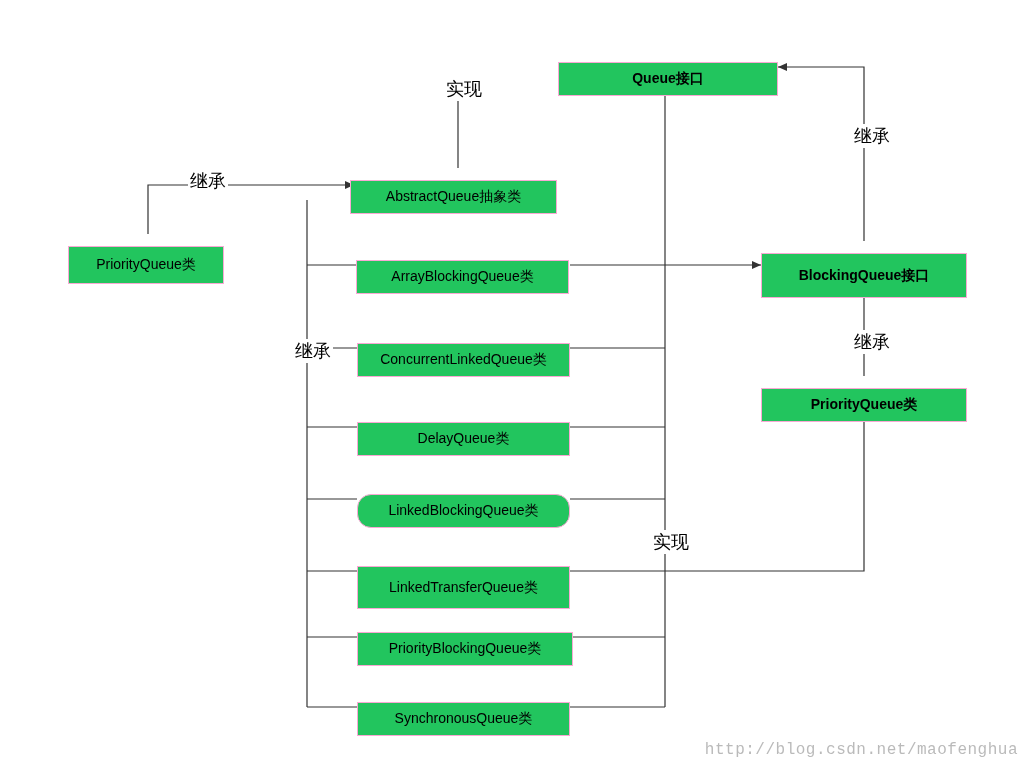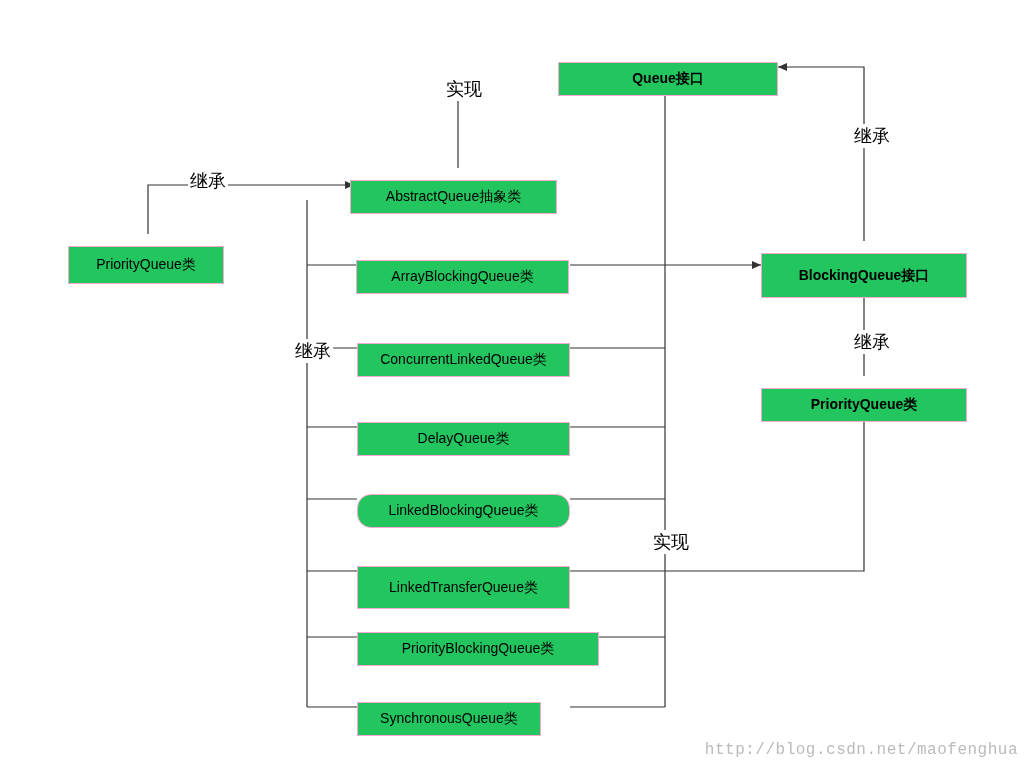--- a/index.html
+++ b/index.html
@@ -114,25 +114,25 @@
 </div>
 
 <div class="node" style="left:357px; top:482px; width:213px; height:34px;border-radius:14px;">
   <span>LinkedBlockingQueue类</span>
 </div>
 
 <div class="node" style="left:357px; top:554px; width:213px; height:43px;">
   <span>LinkedTransferQueue类</span>
 </div>
 
-<div class="node" style="left:357px; top:620px; width:242px; height:34px;">
+<div class="node" style="left:357px; top:620px; width:216px; height:34px;">
   <span>PriorityBlockingQueue类</span>
 </div>
 
-<div class="node" style="left:357px; top:690px; width:184px; height:34px;text-align:right;">
+<div class="node" style="left:357px; top:690px; width:213px; height:34px;text-align:right;">
   <span>SynchronousQueue类</span>
 </div>
 
 <div class="node bold" style="left:761px; top:241px; width:206px; height:45px;">
   <span>BlockingQueue接口</span>
 </div>
 
 <div class="node bold" style="left:761px; top:376px; width:206px; height:34px;">
   <span>PriorityQueue类</span>
 </div>

